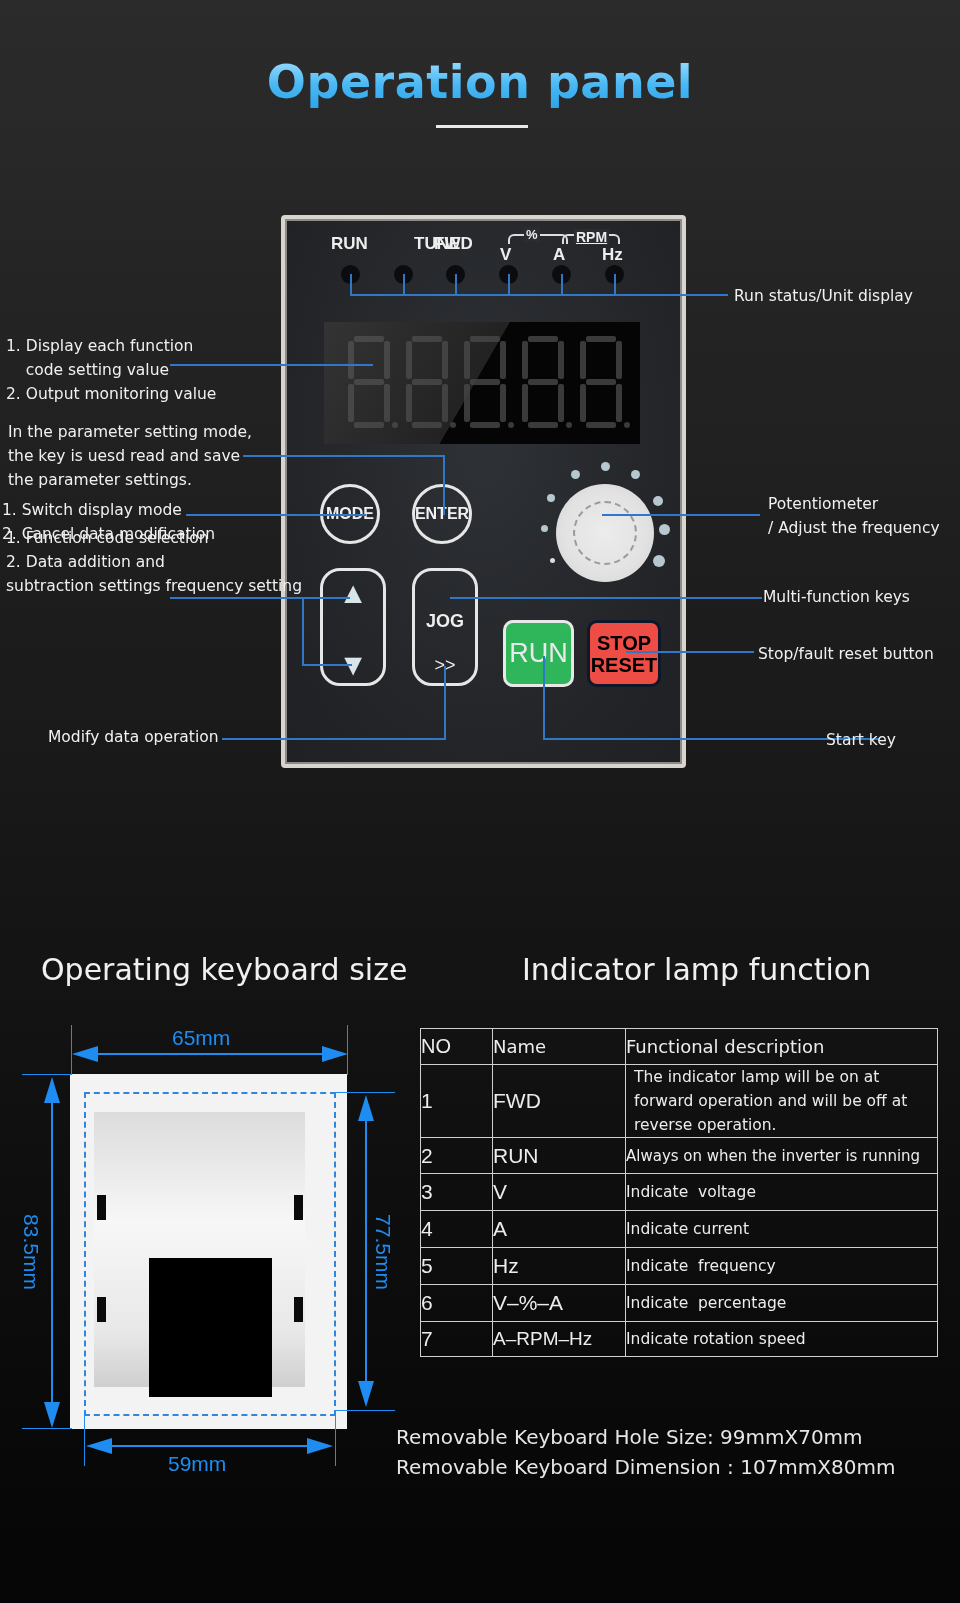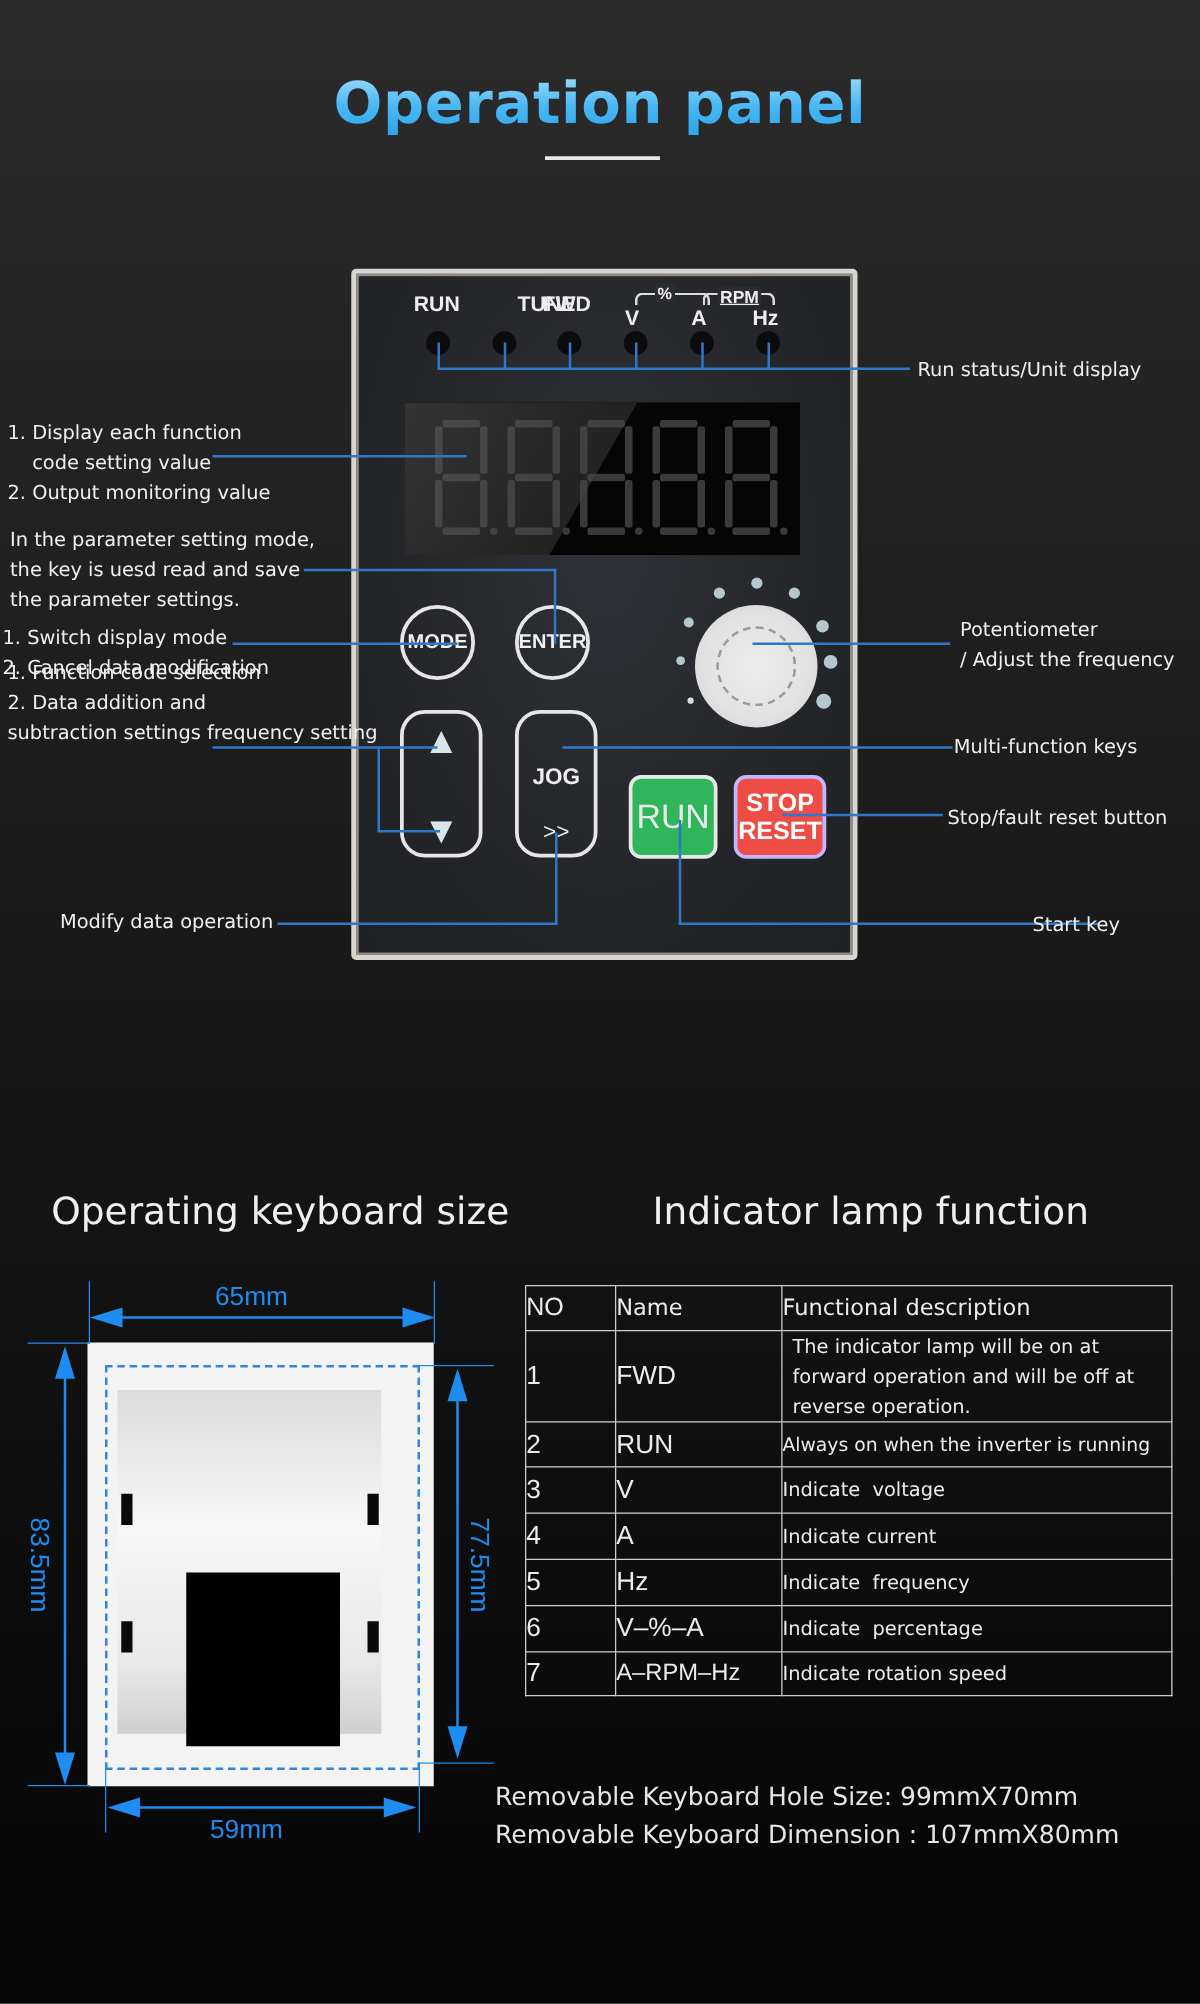--- a/index.html
+++ b/index.html
@@ -27,21 +27,21 @@
   .seg i{position:absolute;background:#3a3a3a;border-radius:2px;}
   .seg .dp{width:6px;height:6px;border-radius:50%;}
   .circle-btn{width:60px;height:60px;border-radius:50%;border:3px solid #e6e6e6;
     display:flex;align-items:center;justify-content:center;font-weight:bold;font-size:16px;
     color:#f0f0f0;font-family:"Liberation Sans",sans-serif;background:transparent;}
   .pill-btn{width:60px;height:112px;border-radius:20px;border:3px solid #e6e6e6;background:transparent;}
   .run-btn{left:503px;top:620px;width:71px;height:67px;border-radius:10px;background:#2fb55a;
     border:3px solid #e8e8e8;color:#e9e9e9;font-size:27px;font-family:"Liberation Sans",sans-serif;
     display:flex;align-items:center;justify-content:center;}
   .stop-btn{left:587px;top:620px;width:74px;height:67px;border-radius:10px;background:#ee4d45;
-    border:3px solid #c4b5fd;color:#ffffff;font-size:20px;line-height:22px;font-weight:bold;
+    border:3px solid #0f172a;color:#000000;font-size:20px;line-height:22px;font-weight:bold;
     font-family:"Liberation Sans",sans-serif;display:flex;flex-direction:column;align-items:center;justify-content:center;}
   .knob{left:556px;top:484px;width:98px;height:98px;border-radius:50%;
     background:radial-gradient(circle at 50% 50%,#ececec 0%,#e2e2e2 60%,#d0d0d0 100%);}
   .knob-inner{position:absolute;left:17px;top:17px;width:64px;height:64px;border-radius:50%;
     border:2px dashed #9a9a9a;box-sizing:border-box;}
   .tick{border-radius:50%;background:#b6c8cf;}
   
   .h2{font-size:30px;color:#f0f0f0;}
   .dim-blue{color:#1e8cf0;font-size:21px;font-family:"Liberation Sans",sans-serif;}
   .frame{left:70px;top:1074px;width:277px;height:355px;background:#f3f3f3;}

